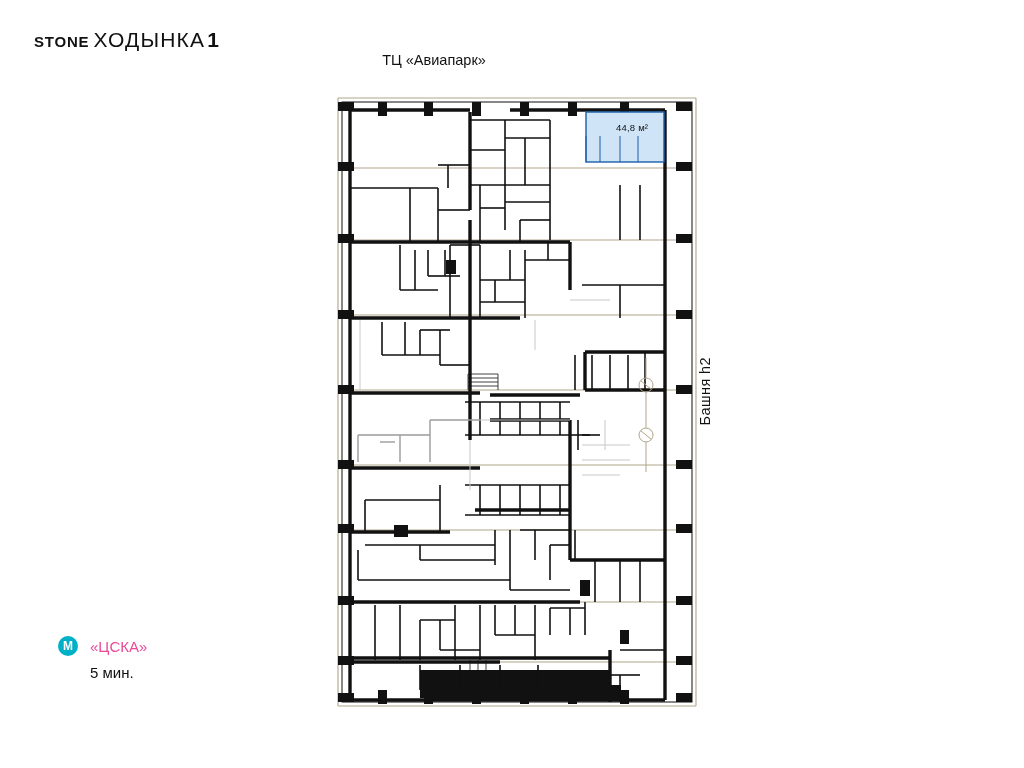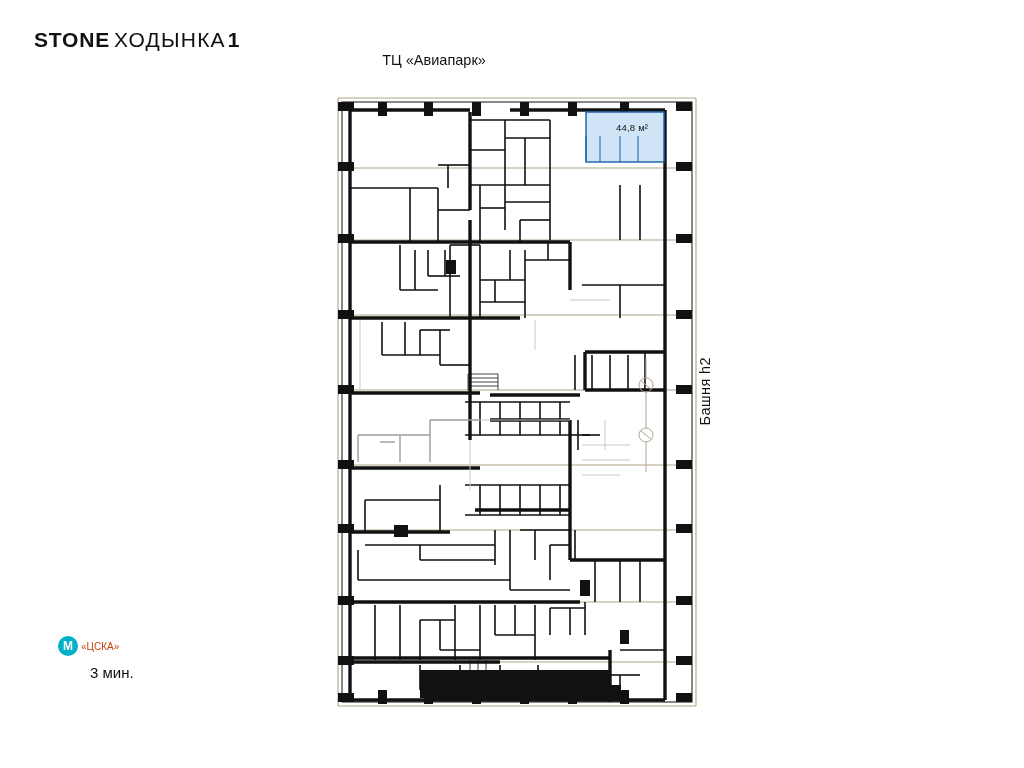--- a/index.html
+++ b/index.html
@@ -19,21 +19,21 @@
   
   #logo {
     position: absolute;
     left: 34px;
     top: 28px;
     display: flex;
     align-items: baseline;
     letter-spacing: 0.5px;
   }
   #logo .brand {
-    font-size: 21px;
+    font-size: 15px;
     font-weight: bold;
     letter-spacing: 0.8px;
     color: #111111;
   }
   #logo .sub {
     font-size: 21px;
     font-weight: 400;
     letter-spacing: 1.2px;
     color: #111111;
     margin-left: 4px;
@@ -85,23 +85,23 @@
     background: #00b0c7;
     color: #ffffff;
     font-size: 12px;
     font-weight: bold;
     display: flex;
     align-items: center;
     justify-content: center;
     flex: 0 0 auto;
   }
   #metro .m-name {
-    font-size: 10px;
-    margin-left: 3px;
-    color: #c2410c;
+    font-size: 15px;
+    margin-left: 12px;
+    color: #ec4899;
   }
   #metro .m-time {
     font-size: 15px;
     margin-left: 32px;
     margin-top: 8px;
     color: #111111;
   }
 
   
   #planwrap {
@@ -418,14 +418,14 @@
 </svg>
 </div>
 
 <div class="unit-area-label">44,8 м²</div>
 
 <div id="metro">
   <div class="row">
     <div class="m-icon">M</div>
     <div class="m-name">«ЦСКА»</div>
   </div>
-  <div class="m-time">3 мин.</div>
+  <div class="m-time">5 мин.</div>
 </div>
 
 </body></html>

